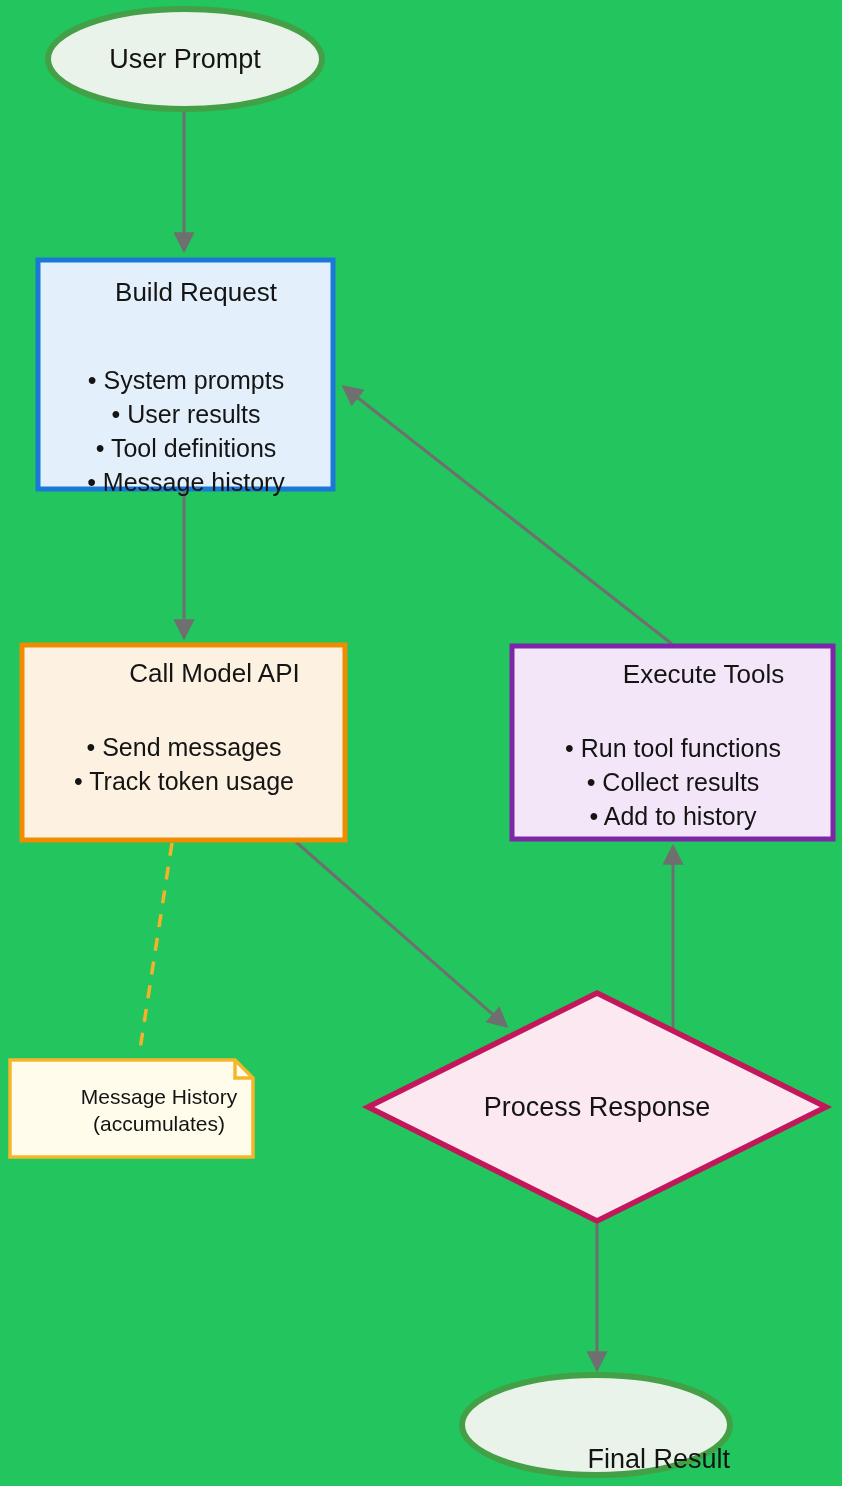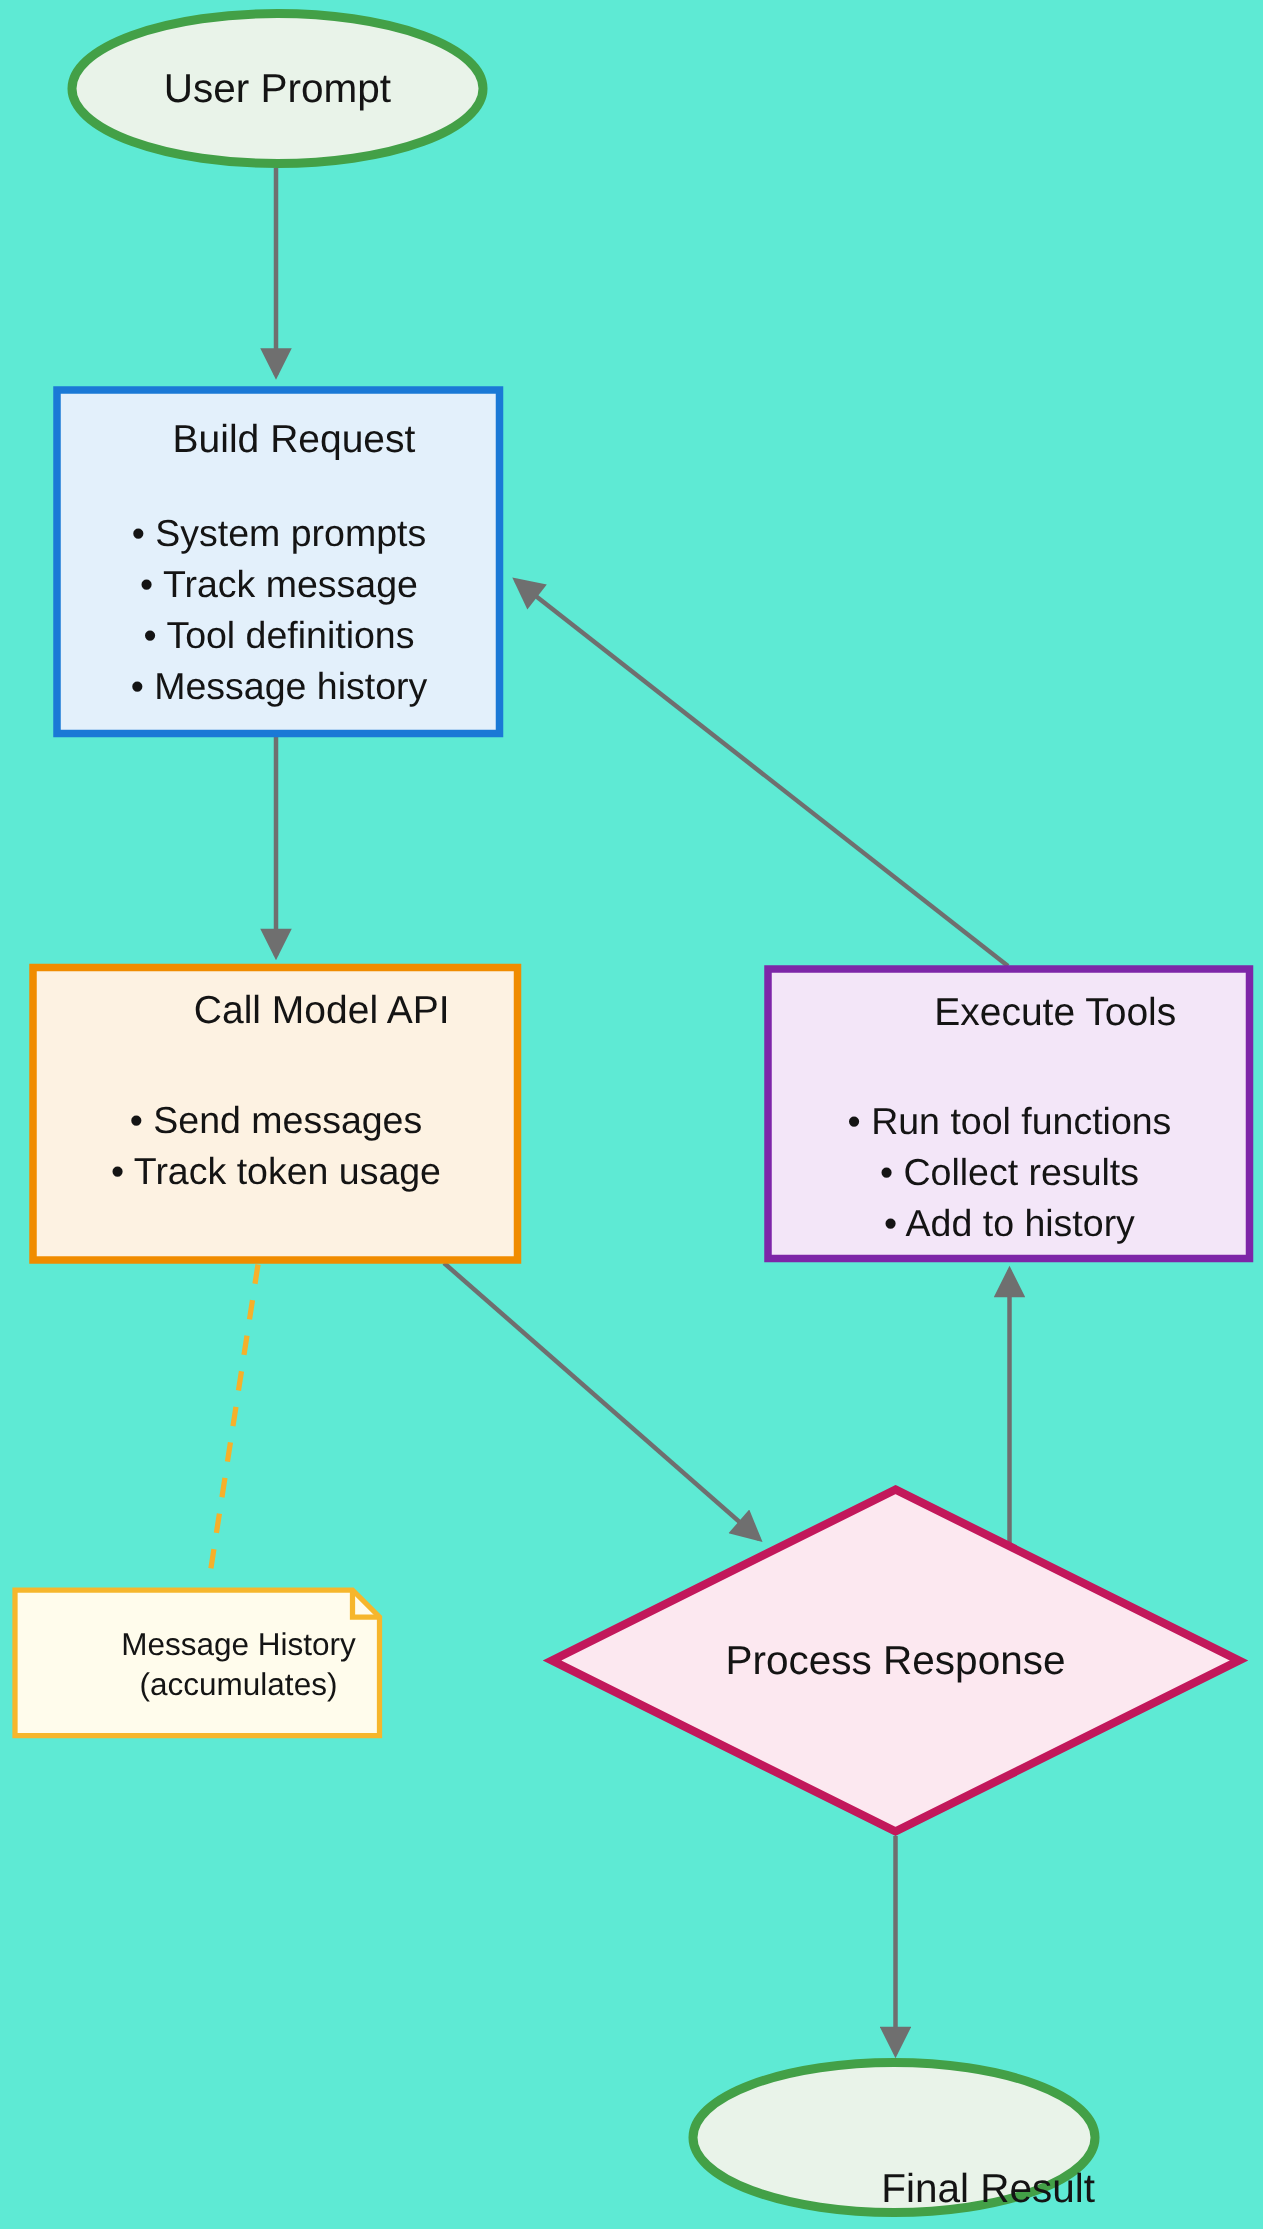--- a/index.html
+++ b/index.html
@@ -1,40 +1,40 @@
 <!DOCTYPE html>
 <html><head>
 <meta charset="utf-8">
 <style>
   html,body { margin:0; padding:0; background:#000; }
   .canvas {
     position: relative;
     width: 842px;
     height: 1486px;
-    background: #5eead4;
+    background: #22c55e;
     font-family: "Liberation Sans", sans-serif;
     overflow: hidden;
   }
   .canvas svg { position:absolute; left:0; top:0; }
   .lbl {
     position: absolute;
     color: #141414;
     text-align: center;
   }
   .flex-center {
     display: flex;
     align-items: center;
     justify-content: center;
   }
   .ellipse-label { font-size: 27px; }
   .diamond-label { font-size: 27px; }
   .box-title { font-size: 26px; line-height: 38px; padding-left: 20px; }
   .box-items { font-size: 25px; line-height: 34px; }
   .lbl-build .box-title { padding-top: 10px; }
-  .lbl-build .box-items { margin-top: 28px; }
+  .lbl-build .box-items { margin-top: 52px; }
   .lbl-call .box-title, .lbl-exec .box-title { padding-top: 6px; margin-left: 41px; }
   .lbl-call .box-items, .lbl-exec .box-items { margin-top: 38px; }
   .note-label { font-size: 21px; line-height: 27px; margin-left: 28px; }
 </style>
 </head>
 <body>
 
 <div class="canvas">
 
   <svg width="842" height="1486" viewBox="0 0 842 1486">
@@ -63,21 +63,21 @@
   </svg>
 
   <div class="lbl flex-center ellipse-label" style="left:48px;top:9px;width:274px;height:100px;">
     <span>User Prompt</span>
   </div>
 
   <div class="lbl lbl-build" style="left:41px;top:263px;width:290px;">
     <div class="box-title">Build Request</div>
     <div class="box-items">
       <div>• System prompts</div>
-      <div>• Track message</div>
+      <div>• User results</div>
       <div>• Tool definitions</div>
       <div>• Message history</div>
     </div>
   </div>
 
   <div class="lbl lbl-call" style="left:25px;top:648px;width:318px;">
     <div class="box-title">Call Model API</div>
     <div class="box-items">
       <div>• Send messages</div>
       <div>• Track token usage</div>

